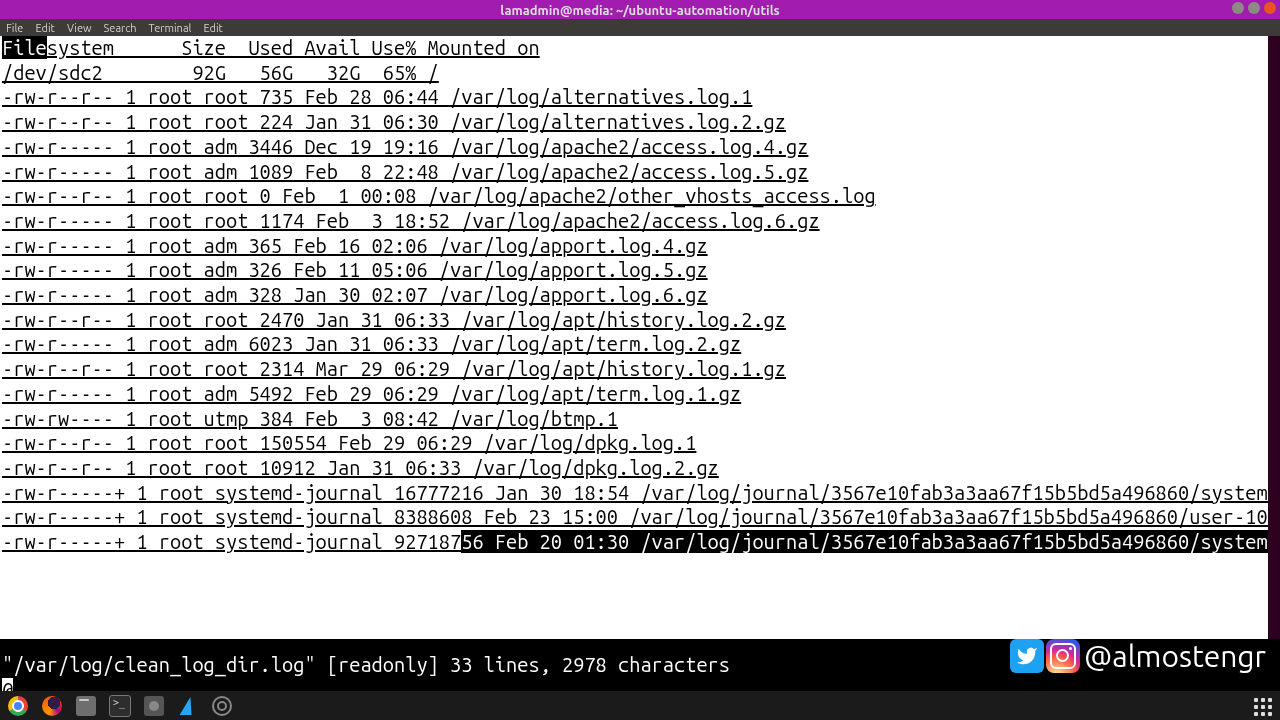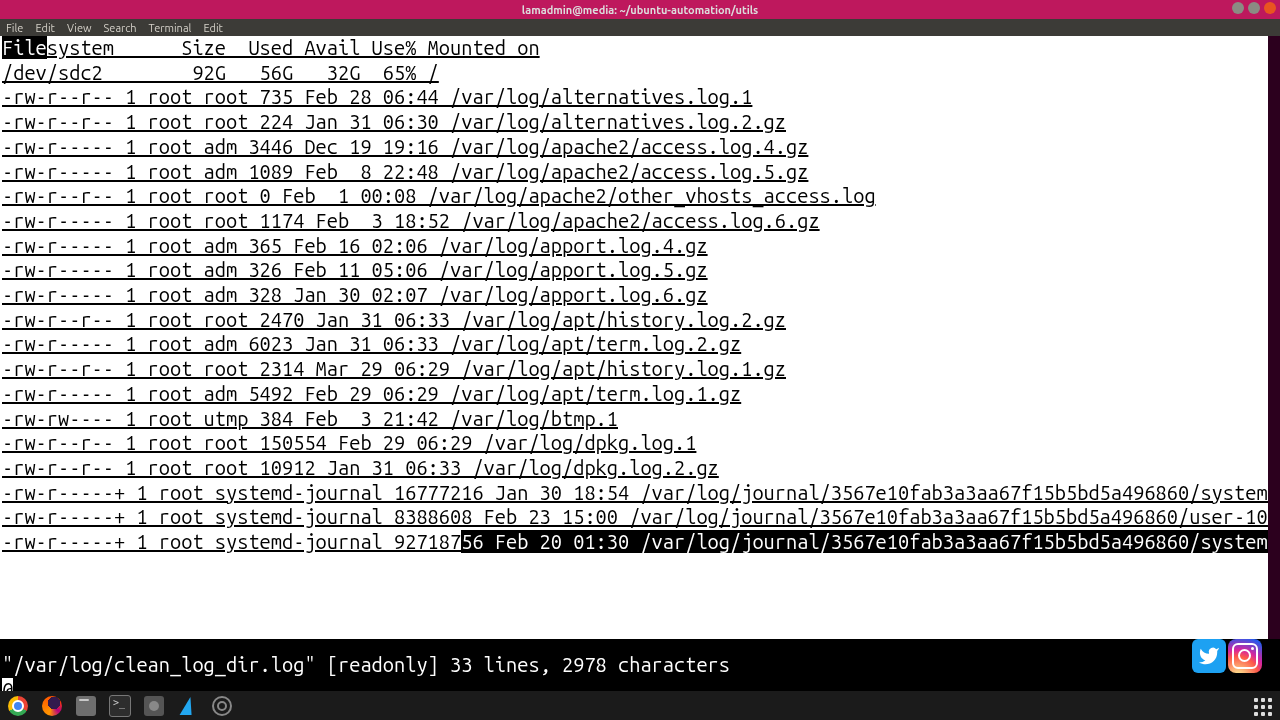--- a/index.html
+++ b/index.html
@@ -1,17 +1,17 @@
 <!DOCTYPE html>
 <html><head>
 <meta charset="utf-8">
 <style>
   html,body{margin:0;padding:0;width:1280px;height:720px;overflow:hidden;font-family:"Ubuntu","DejaVu Sans",sans-serif;background:#2c001e;}
   
-  .titlebar{height:19px;background:#be185d;display:flex;align-items:center;position:relative;color:#dcdcdc;font-size:11px;padding-left:12px;}
+  .titlebar{height:19px;background:#a21caf;display:flex;align-items:center;position:relative;color:#dcdcdc;font-size:13px;padding-left:12px;}
   .titlebar .title{position:absolute;left:50%;transform:translateX(-50%);font-weight:bold;}
   .win-controls{position:absolute;right:4px;top:2px;display:flex;gap:4px;}
   .win-btn{width:12px;height:12px;border-radius:6px;display:inline-block;}
   .win-min{background:#8b8b83;}
   .win-max{background:#8b8b83;}
   .win-close{background:#e95420;}
   
   .menubar{height:17px;background:#3c3b37;color:#d4d0c8;font-size:11px;display:flex;align-items:center;padding-left:6px;}
   .menubar span{margin-right:12px;cursor:default;}
   
@@ -81,40 +81,41 @@
 <span class="line">-rw-r----- 1 root adm 1089 Feb  8 22:48 /var/log/apache2/access.log.5.gz</span>
 <span class="line">-rw-r--r-- 1 root root 0 Feb  1 00:08 /var/log/apache2/other_vhosts_access.log</span>
 <span class="line">-rw-r----- 1 root root 1174 Feb  3 18:52 /var/log/apache2/access.log.6.gz</span>
 <span class="line">-rw-r----- 1 root adm 365 Feb 16 02:06 /var/log/apport.log.4.gz</span>
 <span class="line">-rw-r----- 1 root adm 326 Feb 11 05:06 /var/log/apport.log.5.gz</span>
 <span class="line">-rw-r----- 1 root adm 328 Jan 30 02:07 /var/log/apport.log.6.gz</span>
 <span class="line">-rw-r--r-- 1 root root 2470 Jan 31 06:33 /var/log/apt/history.log.2.gz</span>
 <span class="line">-rw-r----- 1 root adm 6023 Jan 31 06:33 /var/log/apt/term.log.2.gz</span>
 <span class="line">-rw-r--r-- 1 root root 2314 Mar 29 06:29 /var/log/apt/history.log.1.gz</span>
 <span class="line">-rw-r----- 1 root adm 5492 Feb 29 06:29 /var/log/apt/term.log.1.gz</span>
-<span class="line">-rw-rw---- 1 root utmp 384 Feb  3 21:42 /var/log/btmp.1</span>
+<span class="line">-rw-rw---- 1 root utmp 384 Feb  3 08:42 /var/log/btmp.1</span>
 <span class="line">-rw-r--r-- 1 root root 150554 Feb 29 06:29 /var/log/dpkg.log.1</span>
 <span class="line">-rw-r--r-- 1 root root 10912 Jan 31 06:33 /var/log/dpkg.log.2.gz</span>
 <span class="line">-rw-r-----+ 1 root systemd-journal 16777216 Jan 30 18:54 /var/log/journal/3567e10fab3a3aa67f15b5bd5a496860/system@00059d64e714baf4-f8a2e5960813baed.journal~</span>
 <span class="line">-rw-r-----+ 1 root systemd-journal 8388608 Feb 23 15:00 /var/log/journal/3567e10fab3a3aa67f15b5bd5a496860/user-1001@1b62dc39d0674e39a7f034ae031f5805-0000000000000000425f9-00059d97405ade36.journal</span>
 <span class="line"><span>-rw-r-----+ 1 root systemd-journal 927187</span><span class="hl">56 Feb 20 01:30 /var/log/journal/3567e10fab3a3aa67f15b5bd5a496860/system@00059efcc327183e-3fa9f04e008a9664.journal~</span></span>
 </div>
 <div class="bot-blank"></div>
 <div class="statusbar"><span>"/var/log/clean_log_dir.log" [readonly] 33 lines, 2978 characters</span>
 <span class="cursorinv">@</span></div>
 
 <div class="watermark">
   <span class="twitter">
       <svg viewBox="0 0 24 24">
         <path d="M23 3a10.9 10.9 0 0 1-3.14 1.53A4.48 4.48 0 0 0 12 8.5v1A10.66 10.66 0 0 1 3 4s-4 9 5 13a11.64 11.64 0 0 1-7 2c9 5 20 0 20-11.5a4.5 4.5 0 0 0-.08-.83A7.72 7.72 0 0 0 23 3z"></path>
       </svg>
     </span>
   <span class="ig">
       <span class="igcam"></span>
     </span>
+  <span class="handle">@almostengr</span>
 </div>
 
 <div class="taskbar">
   <div class="left-icons">
     <span class="ticon">
         <span class="chrome"></span>
       </span>
     <span class="ticon">
         <span class="firefox"></span>
       </span>

